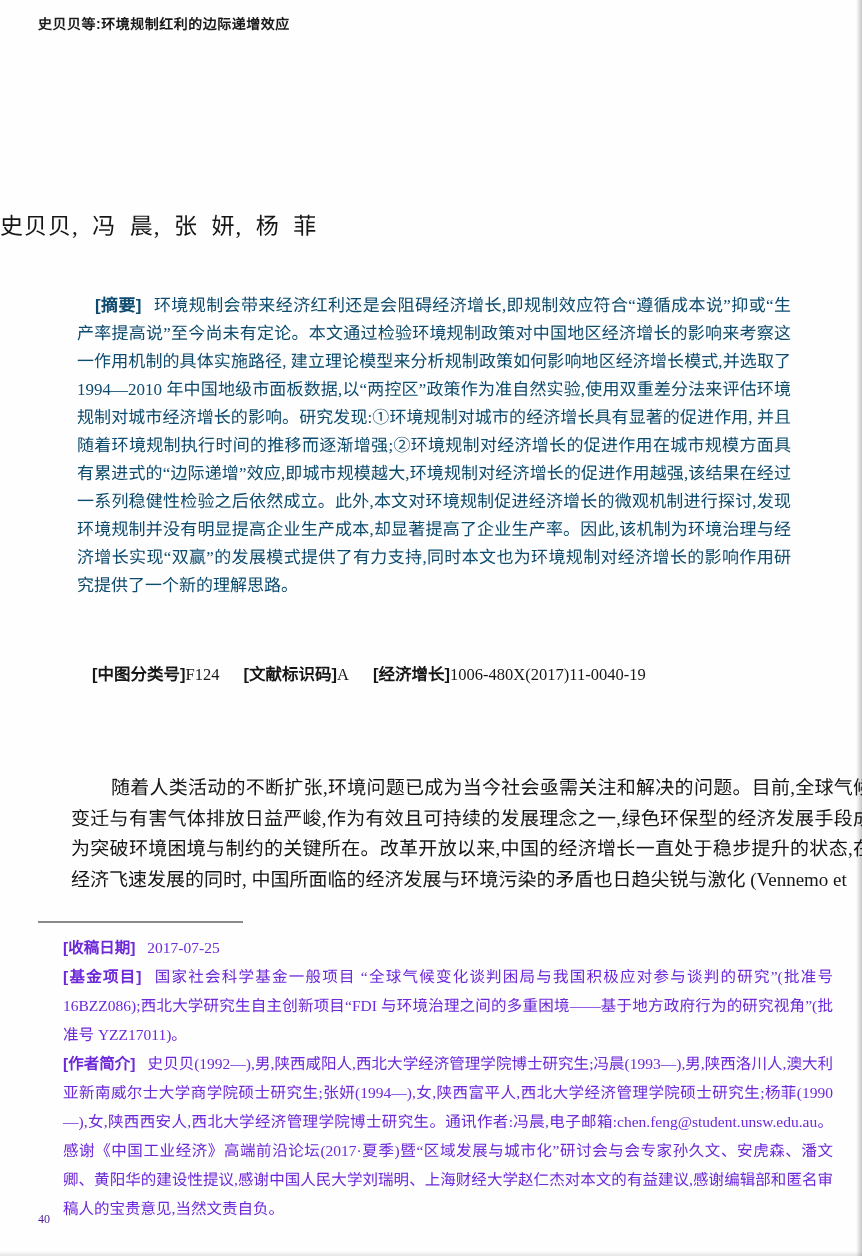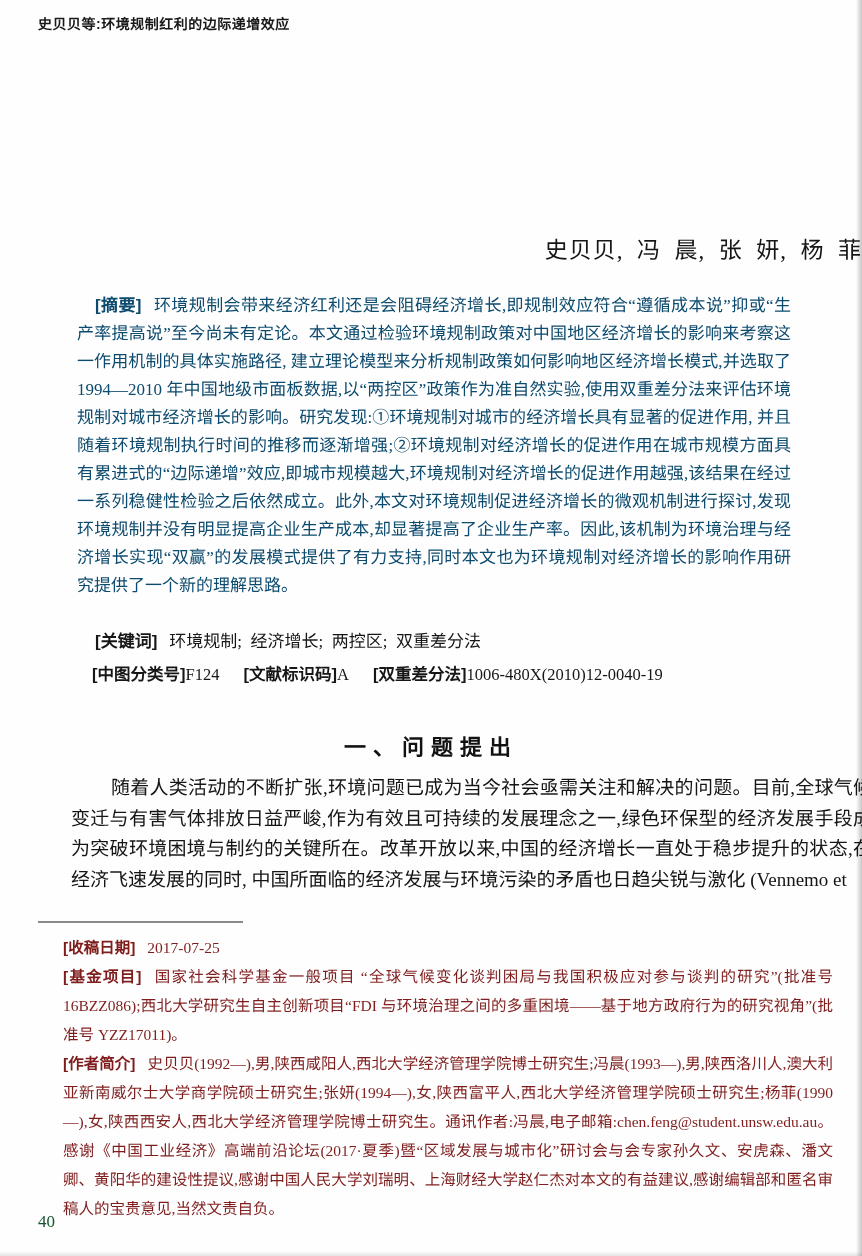--- a/index.html
+++ b/index.html
@@ -22,25 +22,24 @@
     color: #1a1a1a;
   }
   .title {
     position: absolute; top: 124px; left: 0; right: 0;
     text-align: center;
     font-size: 37px; font-weight: 600; letter-spacing: 1px;
     color: #101010;
   }
   .authors {
     position: absolute; top: 207px; left: 0; right: 0;
-    text-align: right;
+    text-align: left;
     font-size: 23px; font-weight: 400;
     white-space: pre-wrap;
     letter-spacing: 1px;
-    margin-top: 24px;
   }
   .abstract {
     position: absolute; top: 292px; left: 77px; width: 714px;
     font-size: 17px; line-height: 28px;
     text-align: justify;
     text-indent: 18px;
     color: #0c4a6e;
   }
   .fn-label {
     font-weight: 700;
@@ -75,26 +74,26 @@
     margin-left: 40px;
   }
   .fn-rule {
     position: absolute; top: 921px; left: 38px; width: 205px;
     border-top: 2px solid #8b8b8b;
   }
   .footnotes {
     position: absolute; top: 933px; left: 63px; width: 770px;
     font-size: 15.5px; line-height: 29px;
     text-align: justify;
-    color: #7f1d1d;
+    color: #6d28d9;
   }
   .footnotes p { margin: 0; }
   .page-number {
     position: absolute; top: 1212px; left: 38px;
-    font-size: 17px; color: #14532d;
+    font-size: 12px; color: #4c1d95;
   }
   .scan-shadow-right {
     position: absolute; top: 0; right: 0; width: 6px; height: 100%;
     background: linear-gradient(to right, rgba(0,0,0,0), rgba(0,0,0,0.22));
     pointer-events: none;
   }
   .scan-shadow-bottom {
     position: absolute; bottom: 0; left: 0; width: 100%; height: 5px;
     background: linear-gradient(to bottom, rgba(0,0,0,0), rgba(0,0,0,0.10));
     pointer-events: none;
@@ -105,29 +104,27 @@
 
 <div class="page">
 
   <div class="running-header">史贝贝等:环境规制红利的边际递增效应</div>
 
 
   <div class="authors">史贝贝,  冯  晨,  张  妍,  杨  菲</div>
 
   <p class="abstract"><span class="fn-label">[摘要]</span><span>环境规制会带来经济红利还是会阻碍经济增长,即规制效应符合“遵循成本说”抑或“生产率提高说”至今尚未有定论。本文通过检验环境规制政策对中国地区经济增长的影响来考察这一作用机制的具体实施路径, 建立理论模型来分析规制政策如何影响地区经济增长模式,并选取了 1994—2010 年中国地级市面板数据,以“两控区”政策作为准自然实验,使用双重差分法来评估环境规制对城市经济增长的影响。研究发现:①环境规制对城市的经济增长具有显著的促进作用, 并且随着环境规制执行时间的推移而逐渐增强;②环境规制对经济增长的促进作用在城市规模方面具有累进式的“边际递增”效应,即城市规模越大,环境规制对经济增长的促进作用越强,该结果在经过一系列稳健性检验之后依然成立。此外,本文对环境规制促进经济增长的微观机制进行探讨,发现环境规制并没有明显提高企业生产成本,却显著提高了企业生产率。因此,该机制为环境治理与经济增长实现“双赢”的发展模式提供了有力支持,同时本文也为环境规制对经济增长的影响作用研究提供了一个新的理解思路。</span></p>
 
-  <div class="keywords"><span class="fn-label">[关键词]</span><span>环境规制;  经济增长;  两控区;  双重差分法</span></div>
 
   <div class="clc">
     <span class="pair"><span class="fn-label-tight">[中图分类号]</span><span>F124</span></span>
     <span class="pair"><span class="fn-label-tight">[文献标识码]</span><span>A</span></span>
-    <span class="pair"><span class="fn-label-tight">[双重差分法]</span><span>1006-480X(2010)12-0040-19</span></span>
+    <span class="pair"><span class="fn-label-tight">[经济增长]</span><span>1006-480X(2017)11-0040-19</span></span>
   </div>
 
-  <h2 class="section-heading">一、问题提出</h2>
 
   <p class="body-para">随着人类活动的不断扩张,环境问题已成为当今社会亟需关注和解决的问题。目前,全球气候变迁与有害气体排放日益严峻,作为有效且可持续的发展理念之一,绿色环保型的经济发展手段成为突破环境困境与制约的关键所在。改革开放以来,中国的经济增长一直处于稳步提升的状态,在经济飞速发展的同时, 中国所面临的经济发展与环境污染的矛盾也日趋尖锐与激化 (Vennemo et</p>
 
   <div class="fn-rule"></div>
 
   <div class="footnotes">
     <p><span class="fn-label">[收稿日期]</span><span>2017-07-25</span></p>
     <p><span class="fn-label">[基金项目]</span><span>国家社会科学基金一般项目 “全球气候变化谈判困局与我国积极应对参与谈判的研究”(批准号 16BZZ086);西北大学研究生自主创新项目“FDI 与环境治理之间的多重困境——基于地方政府行为的研究视角”(批准号 YZZ17011)。</span></p>
     <p><span class="fn-label">[作者简介]</span><span>史贝贝(1992—),男,陕西咸阳人,西北大学经济管理学院博士研究生;冯晨(1993—),男,陕西洛川人,澳大利亚新南威尔士大学商学院硕士研究生;张妍(1994—),女,陕西富平人,西北大学经济管理学院硕士研究生;杨菲(1990—),女,陕西西安人,西北大学经济管理学院博士研究生。通讯作者:冯晨,电子邮箱:chen.feng@student.unsw.edu.au。感谢《中国工业经济》高端前沿论坛(2017·夏季)暨“区域发展与城市化”研讨会与会专家孙久文、安虎森、潘文卿、黄阳华的建设性提议,感谢中国人民大学刘瑞明、上海财经大学赵仁杰对本文的有益建议,感谢编辑部和匿名审稿人的宝贵意见,当然文责自负。</span></p>
   </div>

